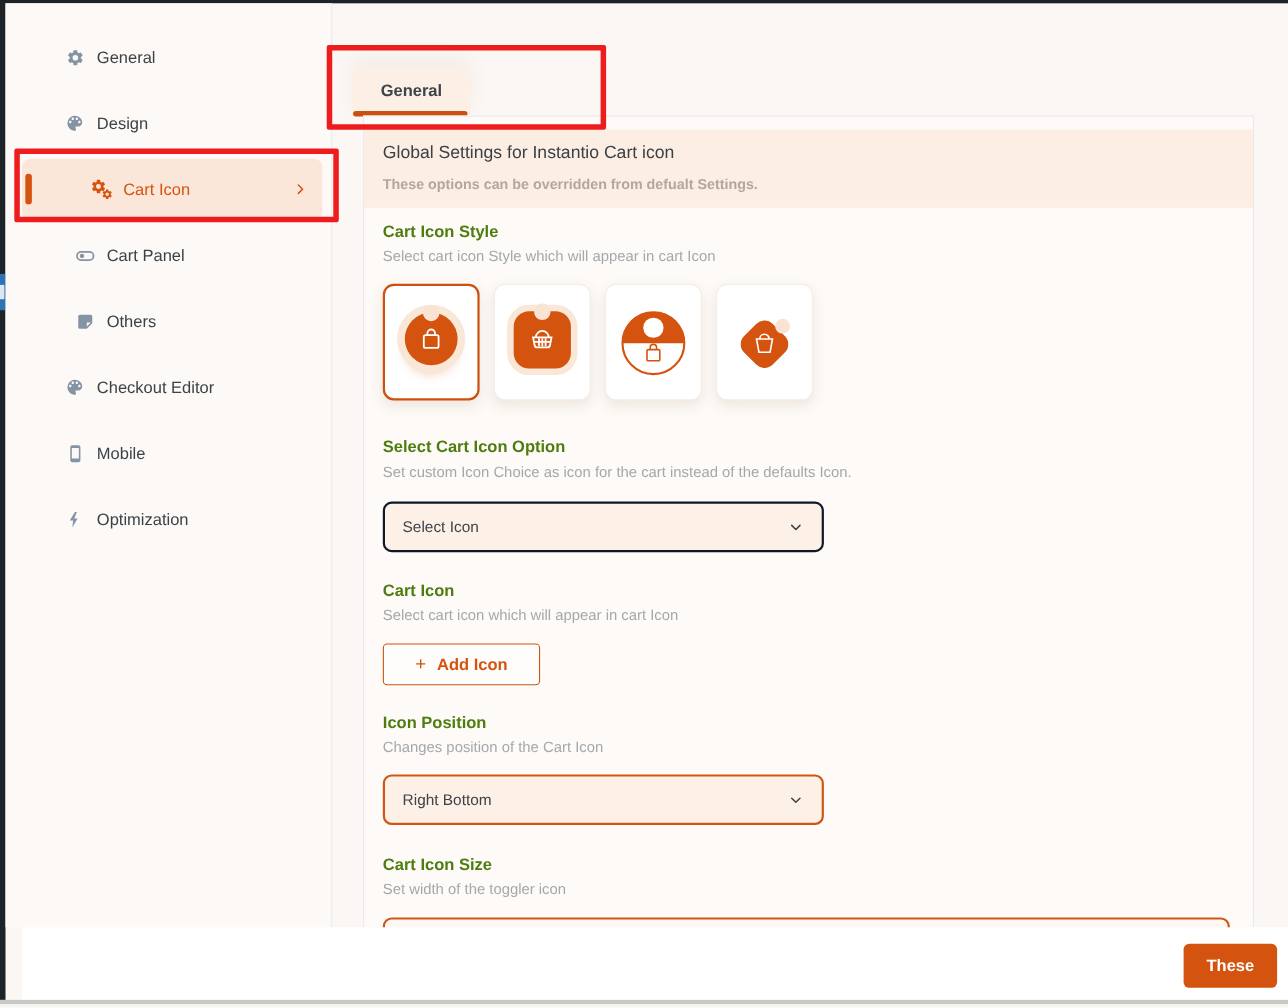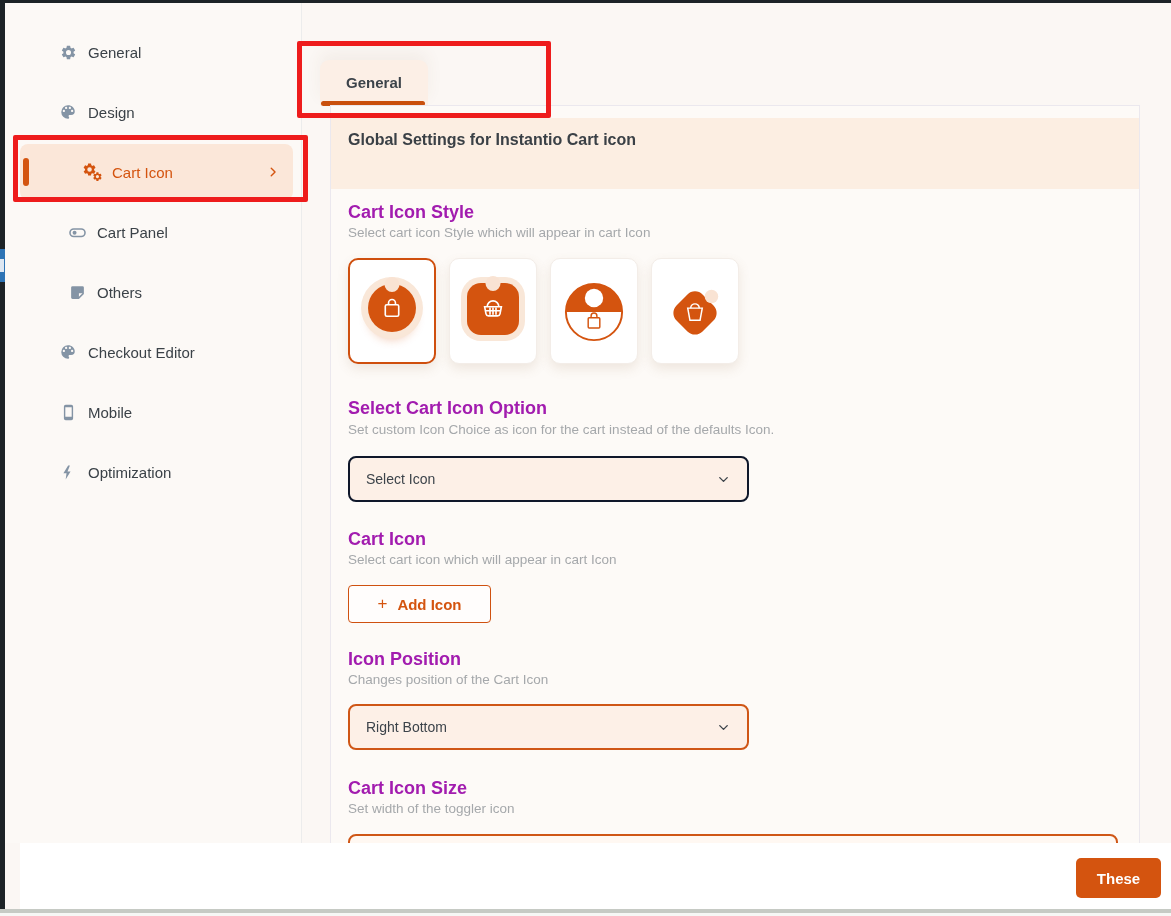--- a/index.html
+++ b/index.html
@@ -33,24 +33,24 @@
 
   
   .tab { position:absolute; height:45px; display:flex; align-items:center; justify-content:center; font-size:15px; font-weight:700; cursor:pointer; }
   .tab-general { left:320px; top:60px; width:108px; background:#fcefe6; border-radius:9px 9px 0 0; color:#3c434a; box-shadow:0 -8px 16px rgba(120,80,50,.06); }
   .tab-colors { left:428px; top:60px; width:100px; color:#d4540f; background:transparent; }
   .tab-underline { position:absolute; left:321px; top:101px; width:104px; height:5px; border-radius:3px; background:#c9500d; }
 
   
   .panel { position:absolute; left:330px; top:105px; width:810px; height:738px; background:#fdfaf7; border:1px solid #ebe8ee; border-bottom:none; }
   .band { position:absolute; left:0; top:12px; width:808px; height:71px; background:#fceee2; }
-  .band-title { position:absolute; left:17px; top:13px; font-size:16px; font-weight:700; color:#3a4046; }
+  .band-title { position:absolute; left:17px; top:13px; font-size:16px; font-weight:400; color:#3a4046; }
   .band-sub { position:absolute; left:17px; top:42px; font-size:13px; font-weight:700; color:#b1a79f; }
 
-  .h-sec { position:absolute; left:17px; font-size:18px; font-weight:700; color:#a21caf; }
+  .h-sec { position:absolute; left:17px; font-size:15px; font-weight:700; color:#4d7c0f; }
   .p-sec { position:absolute; left:17px; font-size:13.5px; color:#a5a8ab; }
 
   
   .cards { position:absolute; left:17px; top:152px; display:flex; gap:13px; }
   .card { width:88px; height:106px; background:#fff; border-radius:10px; box-shadow:0 5px 12px rgba(150,110,80,.14); position:relative; cursor:pointer; border:1px solid #f3ede8; }
   .card.selected { border:2px solid #cf4f0e; }
   .shape-wrap { position:absolute; left:50%; top:24px; transform:translateX(-50%); }
   .circle-shape { width:48px; height:48px; border-radius:50%; background:#d4540f; display:flex; align-items:center; justify-content:center; box-shadow:0 0 0 7px #f9e7d8, 0 8px 10px rgba(212,84,15,.28); }
   .square-shape { width:52px; height:52px; border-radius:14px; background:#d4540f; display:flex; align-items:center; justify-content:center; box-shadow:0 0 0 6px #f9e7d8; }
   .badge-dot { position:absolute; width:15px; height:15px; border-radius:50%; background:#f9e3d3; }
@@ -169,20 +169,21 @@
 
   <div class="tab tab-general">
     <span>General</span>
   </div>
   <div class="tab-underline"></div>
 
   <section class="panel">
 
     <div class="band">
       <div class="band-title">Global Settings for Instantio Cart icon</div>
+      <div class="band-sub">These options can be overridden from defualt Settings.</div>
     </div>
 
     <h3 class="h-sec" style="top:96px">Cart Icon Style</h3>
     <p class="p-sec" style="top:119px">Select cart icon Style which will appear in cart Icon</p>
 
     <div class="cards">
 
       <div class="card selected">
         <div class="shape-wrap">
           <div class="circle-shape">

